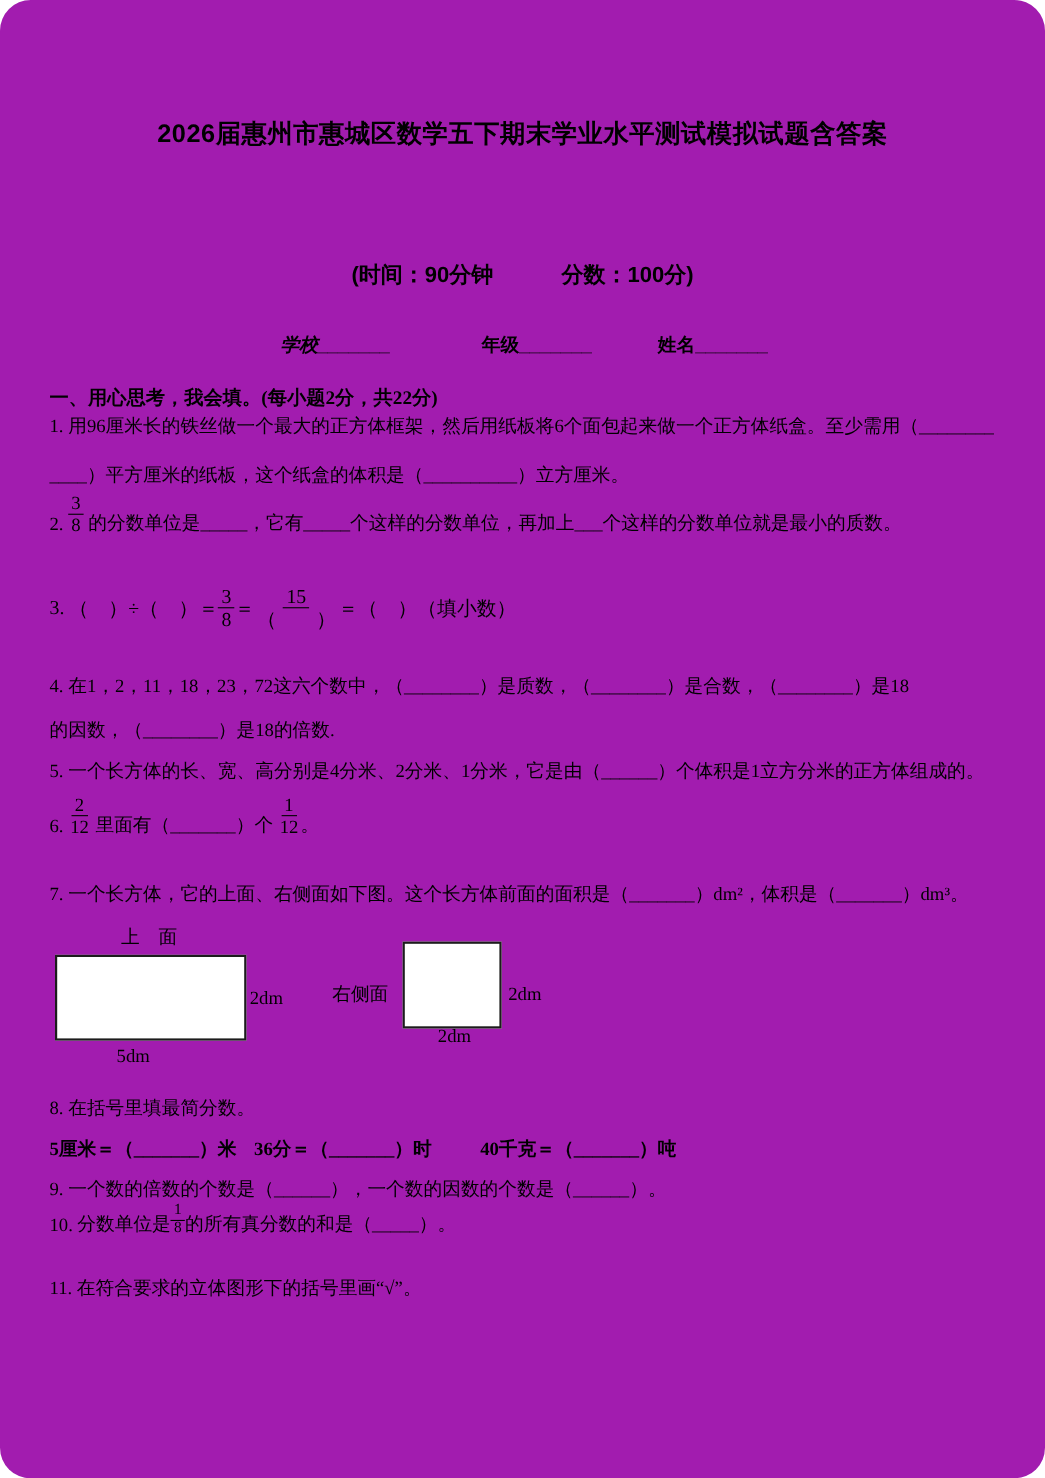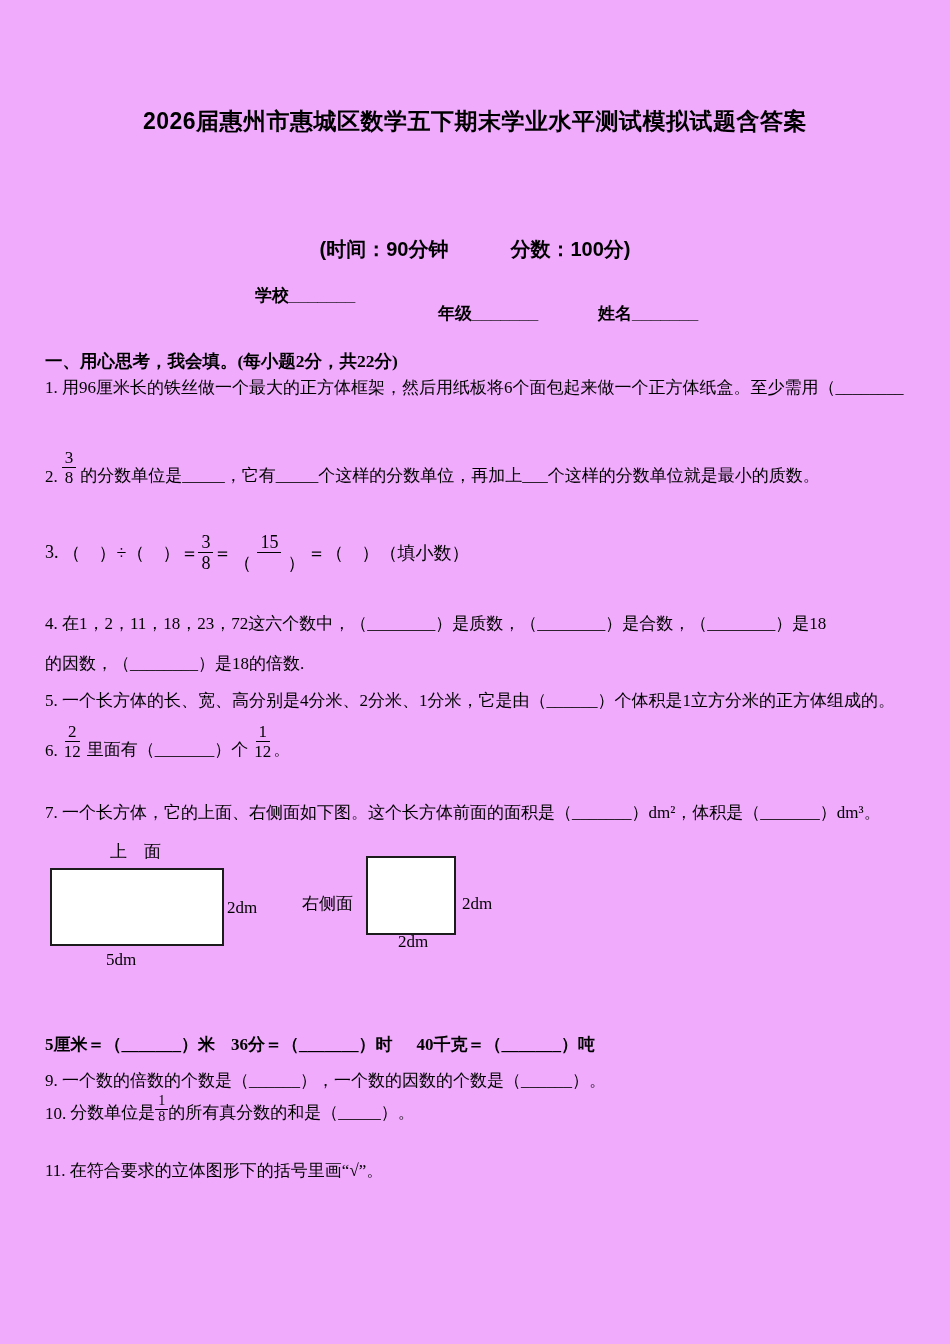--- a/index.html
+++ b/index.html
@@ -1,18 +1,18 @@
 <!DOCTYPE html>
 <html><head>
 <meta charset="utf-8">
 <style>
   html,body{margin:0;padding:0;background:#ffffff;}
   .page{
-    position:relative;width:950px;height:1344px;background:#f0abfc;color:#000;
-    font-family:"Liberation Serif","DejaVu Serif",serif;font-size:17px;overflow:hidden;
+    position:relative;width:950px;height:1344px;background:#a21caf;color:#000;
+    font-family:"Liberation Serif","DejaVu Serif",serif;font-size:17px;overflow:hidden;border-radius:28px;
   }
   .abs{position:absolute;}
   .title{
     top:106px;left:0;width:100%;text-align:center;
     font-family:"Liberation Sans","DejaVu Sans",sans-serif;
     font-weight:bold;font-size:23px;letter-spacing:0.5px;
   }
   .meta{
     top:236px;left:0;width:100%;display:flex;justify-content:center;gap:62px;
     font-family:"Liberation Sans","DejaVu Sans",sans-serif;font-weight:bold;font-size:20px;
@@ -28,41 +28,42 @@
   .frac{display:inline-flex;flex-direction:column;align-items:center;line-height:1.12;text-align:center;}
   .frac .fn{border-bottom:1px solid #000;padding:0 3px;}
   .frac .fd{padding:0 2px;}
   .gap-l{margin-left:4px;} .gap-r{margin-right:4px;}
   .rect{border:2px solid #1c1c1c;background:#fff;}
   .figtext{font-size:17px;}
   .small-frac{font-size:14px;line-height:1.05;}
   .boldline{font-weight:bold;}
   .q8units{display:flex;gap:0;}
   .q8units span:nth-child(2){margin-left:16px;}
-  .q8units span:nth-child(3){margin-left:24px;text-align:right;}
+  .q8units span:nth-child(3){margin-left:44px;text-align:right;}
 </style>
 </head>
 <body>
 
 <div class="page">
 
   <div class="abs title">2026届惠州市惠城区数学五下期末学业水平测试模拟试题含答案</div>
 
   <div class="abs meta">
     <span>(时间：90分钟</span>
     <span>分数：100分)</span>
   </div>
 
-  <span class="abs field" style="top:284px;left:255px;">学校_______</span>
+  <span class="abs field" style="top:302px;left:255px;font-style:italic;">学校_______</span>
   <span class="abs field" style="top:302px;left:438px;">年级_______</span>
   <span class="abs field" style="top:302px;left:598px;">姓名_______</span>
 
   <div class="abs sec">一、用心思考，我会填。(每小题2分，共22分)</div>
 
   <div class="abs qline" style="top:377px;">1. 用96厘米长的铁丝做一个最大的正方体框架，然后用纸板将6个面包起来做一个正方体纸盒。至少需用（________</div>
+  <div class="abs qline" style="top:421px;">____）平方厘米的纸板，这个纸盒的体积是（__________）立方厘米。</div>
 
   <div class="abs qrow rowend" style="top:448px;">
     <span class="gap-r">2.</span>
     <span class="frac gap-r">
       <span class="fn">3</span>
       <span class="fd">8</span>
     </span>
     <span>的分数单位是_____，它有_____个这样的分数单位，再加上___个这样的分数单位就是最小的质数。</span>
   </div>
 
@@ -105,20 +106,21 @@
   <span class="abs figtext" style="top:840px;left:110px;">上　面</span>
   <div class="abs rect" style="top:868px;left:50px;width:170px;height:74px;"></div>
   <span class="abs figtext" style="top:898px;left:227px;">2dm</span>
   <span class="abs figtext" style="top:950px;left:106px;">5dm</span>
 
   <span class="abs figtext" style="top:892px;left:302px;">右侧面</span>
   <div class="abs rect" style="top:856px;left:366px;width:86px;height:75px;"></div>
   <span class="abs figtext" style="top:894px;left:462px;">2dm</span>
   <span class="abs figtext" style="top:932px;left:398px;">2dm</span>
 
+  <div class="abs qline" style="top:997px;">8. 在括号里填最简分数。</div>
   <div class="abs qrow q8units boldline" style="top:1033px;">
     <span>5厘米＝（_______）米</span>
     <span>36分＝（_______）时</span>
     <span>40千克＝（_______）吨</span>
   </div>
 
   <div class="abs qline" style="top:1070px;">9. 一个数的倍数的个数是（______），一个数的因数的个数是（______）。</div>
 
   <div class="abs qrow rowend" style="top:1094px;">
     <span class="gap-r">10.</span>

